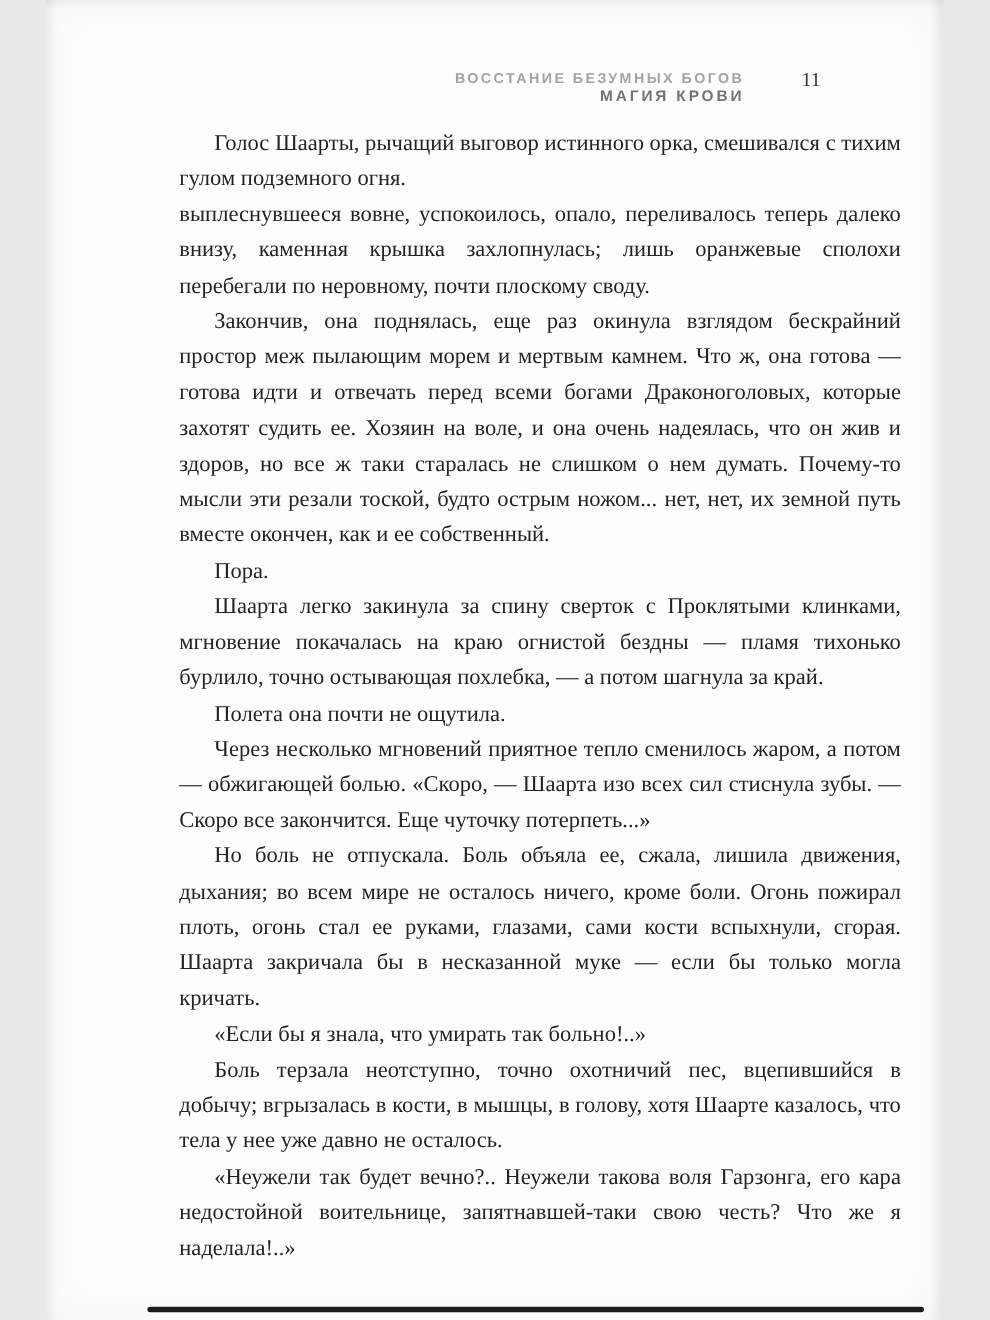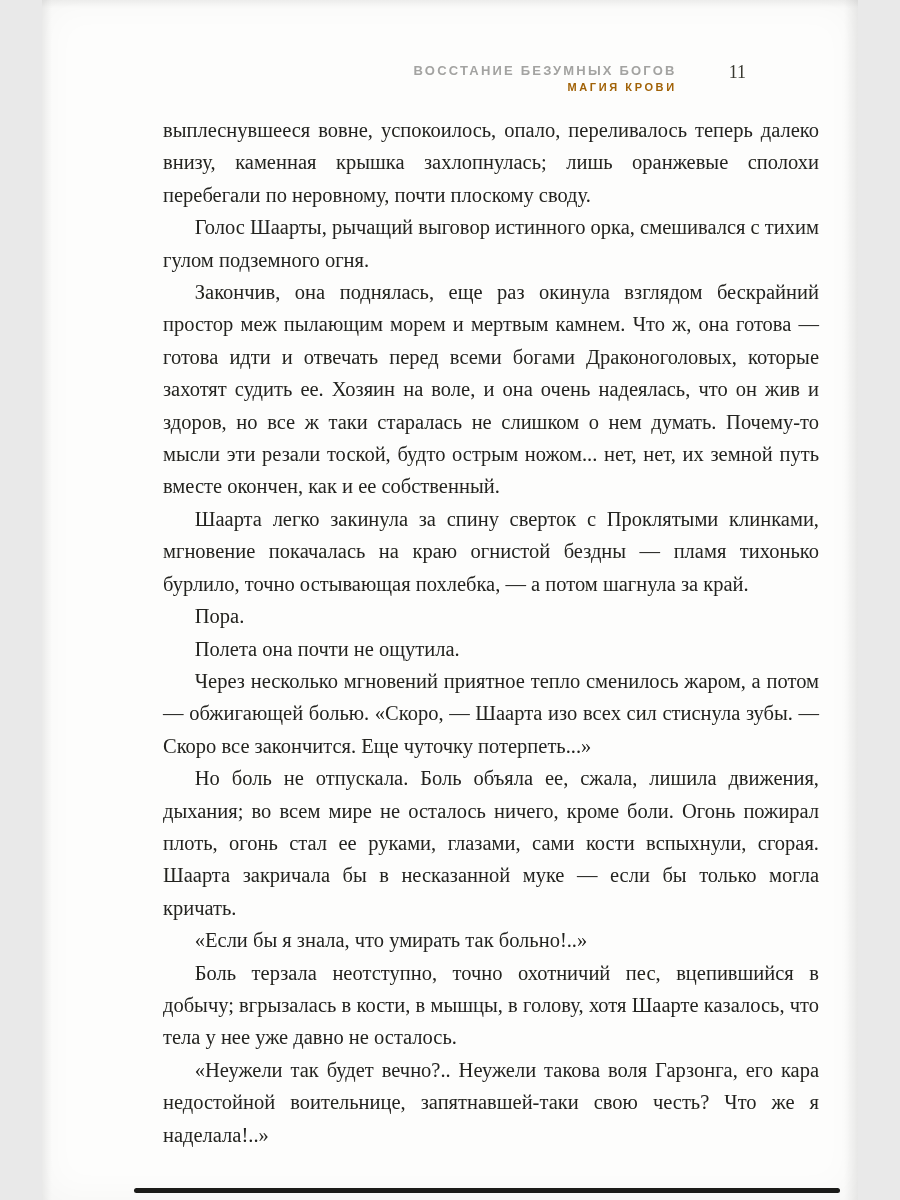--- a/index.html
+++ b/index.html
@@ -43,23 +43,23 @@
     font-family: "Liberation Sans", "DejaVu Sans", sans-serif;
   }
   .series-title {
     font-size: 13px;
     letter-spacing: 2.2px;
     color: #a3a3a1;
     font-weight: 600;
     line-height: 17px;
   }
   .book-title {
-    font-size: 11px;
+    font-size: 14px;
     letter-spacing: 2.6px;
-    color: #a16207;
+    color: #737373;
     font-weight: 700;
     line-height: 17px;
   }
   .page-number {
     font-family: "Liberation Serif", "DejaVu Serif", serif;
     font-size: 18px;
     color: #38382f;
     line-height: 18px;
     padding-top: 1px;
     margin-left: 24px;
@@ -98,25 +98,25 @@
 
   <div class="page-header">
     <div class="header-titles">
       <div class="series-title">ВОССТАНИЕ БЕЗУМНЫХ БОГОВ</div>
       <div class="book-title">МАГИЯ КРОВИ</div>
     </div>
     <div class="page-number">11</div>
   </div>
 
   <div class="body-text">
+    <p class="para indent">Голос Шаарты, рычащий выговор истинного орка, смешивался с тихим гулом подземного огня.</p>
     <p class="para">выплеснувшееся вовне, успокоилось, опало, переливалось теперь далеко внизу, каменная крышка захлопнулась; лишь оранжевые сполохи перебегали по неровному, почти плоскому своду.</p>
-    <p class="para indent">Голос Шаарты, рычащий выговор истинного орка, смешивался с тихим гулом подземного огня.</p>
     <p class="para indent">Закончив, она поднялась, еще раз окинула взглядом бескрайний простор меж пылающим морем и мертвым камнем. Что ж, она готова — готова идти и отвечать перед всеми богами Драконоголовых, которые захотят судить ее. Хозяин на воле, и она очень надеялась, что он жив и здоров, но все ж таки старалась не слишком о нем думать. Почему-то мысли эти резали тоской, будто острым ножом... нет, нет, их земной путь вместе окончен, как и ее собственный.</p>
+    <p class="para indent">Пора.</p>
     <p class="para indent">Шаарта легко закинула за спину сверток с Проклятыми клинками, мгновение покачалась на краю огнистой бездны — пламя тихонько бурлило, точно остывающая похлебка, — а потом шагнула за край.</p>
-    <p class="para indent">Пора.</p>
     <p class="para indent">Полета она почти не ощутила.</p>
     <p class="para indent">Через несколько мгновений приятное тепло сменилось жаром, а потом — обжигающей болью. «Скоро, — Шаарта изо всех сил стиснула зубы. — Скоро все закончится. Еще чуточку потерпеть...»</p>
     <p class="para indent">Но боль не отпускала. Боль объяла ее, сжала, лишила движения, дыхания; во всем мире не осталось ничего, кроме боли. Огонь пожирал плоть, огонь стал ее руками, глазами, сами кости вспыхнули, сгорая. Шаарта закричала бы в несказанной муке — если бы только могла кричать.</p>
     <p class="para indent">«Если бы я знала, что умирать так больно!..»</p>
     <p class="para indent">Боль терзала неотступно, точно охотничий пес, вцепившийся в добычу; вгрызалась в кости, в мышцы, в голову, хотя Шаарте казалось, что тела у нее уже давно не осталось.</p>
     <p class="para indent">«Неужели так будет вечно?.. Неужели такова воля Гарзонга, его кара недостойной воительнице, запятнавшей-таки свою честь? Что же я наделала!..»</p>
   </div>
 
   <div class="bottom-line"></div>
 </div>

